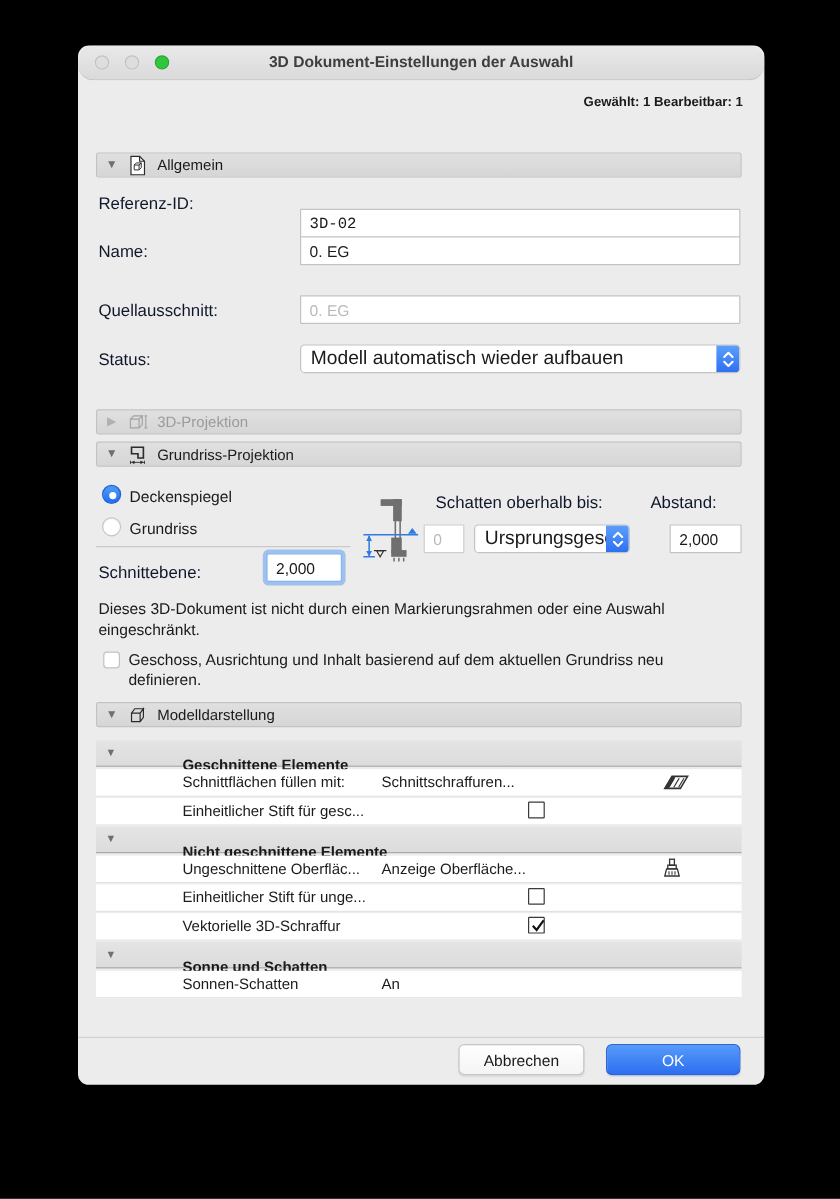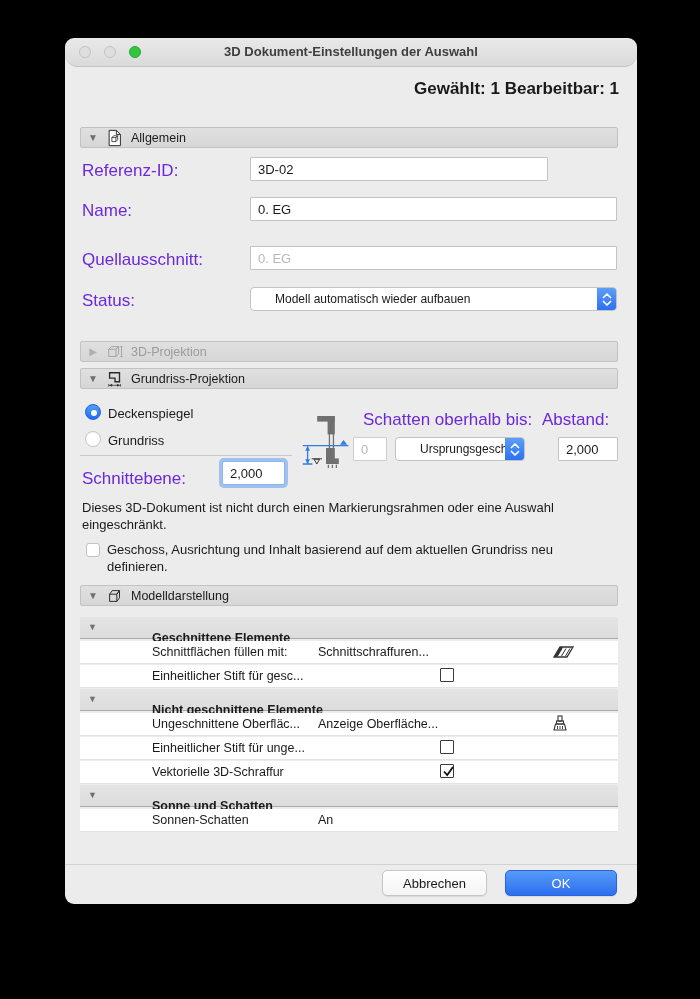--- a/index.html
+++ b/index.html
@@ -16,47 +16,47 @@
     position:absolute;left:0;top:0;width:572px;height:28px;
     background:linear-gradient(#e9e9e9,#dadada);border-bottom:1px solid #c3c3c3;border-radius:13px;
   }
   .title{
     position:absolute;left:0;right:0;top:0;height:28px;line-height:28px;text-align:center;
     font-size:13px;font-weight:700;color:#3e3e3e;
   }
   .light{position:absolute;top:8px;width:12px;height:12px;border-radius:50%;}
   .light.dim{background:#dedede;border:1px solid #c2c2c2;box-sizing:border-box;}
   .light.green{background:#32c63f;border:1px solid #28a834;box-sizing:border-box;}
-  .statusline{position:absolute;top:41px;right:18px;font-size:17px;font-weight:700;color:#1a1a1a;}
+  .statusline{position:absolute;top:41px;right:18px;font-size:11px;font-weight:700;color:#1a1a1a;}
 
   .secbar{
     position:absolute;left:15px;width:538px;height:21px;
     background:linear-gradient(#e0e0e0,#d6d6d6);border:1px solid #c2c2c2;border-radius:2px;
     display:flex;align-items:center;gap:7px;padding-left:6px;box-sizing:border-box;
   }
   .secbar .label{font-size:12.5px;font-weight:400;color:#1a1a1a;}
   .secbar.disabled .label{color:#9b9b9b;}
   .tri{font-size:10px;color:#6f6f6f;width:12px;text-align:center;line-height:1;}
   .secbar.disabled .tri{color:#b0b0b0;}
 
-  .flabel{position:absolute;font-size:17px;color:#6d28d9;}
+  .flabel{position:absolute;font-size:14px;color:#0f172a;}
   .tinput{
     position:absolute;box-sizing:border-box;height:24px;background:#fff;
     border:1px solid #c3c3c3;border-radius:1px;font-family:"Liberation Sans",sans-serif;
     font-size:13px;color:#1a1a1a;padding:0 7px;outline:none;
   }
   .tinput::placeholder{color:#b9b9b9;}
   .tinput.focusring{border:1px solid #86b5f0;box-shadow:0 0 0 3px rgba(120,170,240,.65);border-radius:2px;}
   .tinput.dim{color:#b9b9b9;border-color:#cecece;}
 
   .popup{
     position:absolute;box-sizing:border-box;height:24px;background:#fff;
     border:1px solid #c3c3c3;border-radius:4px;display:flex;align-items:center;overflow:hidden;
   }
-  .popup .ptext{flex:1;font-size:12px;color:#1a1a1a;padding-left:24px;white-space:nowrap;overflow:hidden;}
+  .popup .ptext{flex:1;font-size:16px;color:#1a1a1a;padding-left:8px;white-space:nowrap;overflow:hidden;}
   .popup .cap{
     width:19px;height:24px;margin-left:auto;flex:0 0 19px;
     background:linear-gradient(#5ea1f9,#2c6ef2);display:flex;align-items:center;justify-content:center;
   }
 
   .radio{position:absolute;width:16px;height:16px;border-radius:50%;box-sizing:border-box;
     background:#fff;border:1px solid #c6c6c6;box-shadow:inset 0 1px 1px rgba(0,0,0,.05);}
   .radio.sel{background:linear-gradient(#52a0f8,#1f6cf0);border:1px solid #1f62d8;}
   .radio.sel::after{content:"";position:absolute;left:5px;top:5px;width:6px;height:6px;border-radius:50%;background:#fff;}
   .rlabel{position:absolute;font-size:13px;color:#1a1a1a;}
@@ -109,21 +109,21 @@
       <svg width="18" height="18" viewBox="0 0 20 20">
         <path d="M3.5 1.5 h8 l4.5 4.5 v12.5 h-12.5 z" fill="#fff" stroke="#2b2b2b" stroke-width="1.1"></path>
         <path d="M11.5 1.5 v4.5 h4.5" fill="none" stroke="#2b2b2b" stroke-width="1.1"></path>
         <path d="M6.5 9.5 h4.5 v4.5 h-4.5 z M6.5 9.5 l2-2 h4.5 l-2 2 M11 9.5 l2-2 v4.5 l-2 2" fill="none" stroke="#2b2b2b" stroke-width="0.9"></path>
       </svg>
     </span>
     <span class="label">Allgemein</span>
   </div>
 
   <div class="flabel" style="left:17px;top:123px">Referenz-ID:</div>
-  <input class="tinput" style="left: 185px; top: 119px; width: 298px;" value="3D-02">
+  <input class="tinput" style="left: 185px; top: 136px; width: 367px; font-family: Liberation Mono, monospace;" value="3D-02">
 
   <div class="flabel" style="left:17px;top:163px">Name:</div>
   <input class="tinput" style="left: 185px; top: 159px; width: 367px;" value="0. EG">
 
   <div class="flabel" style="left:17px;top:212px">Quellausschnitt:</div>
   <input class="tinput" style="left: 185px; top: 208px; width: 367px;" disabled="" placeholder="0. EG">
 
   <div class="flabel" style="left:17px;top:253px">Status:</div>
   <div class="popup" style="left:185px;top:249px;width:367px">
     <span class="ptext">Modell automatisch wieder aufbauen</span>

